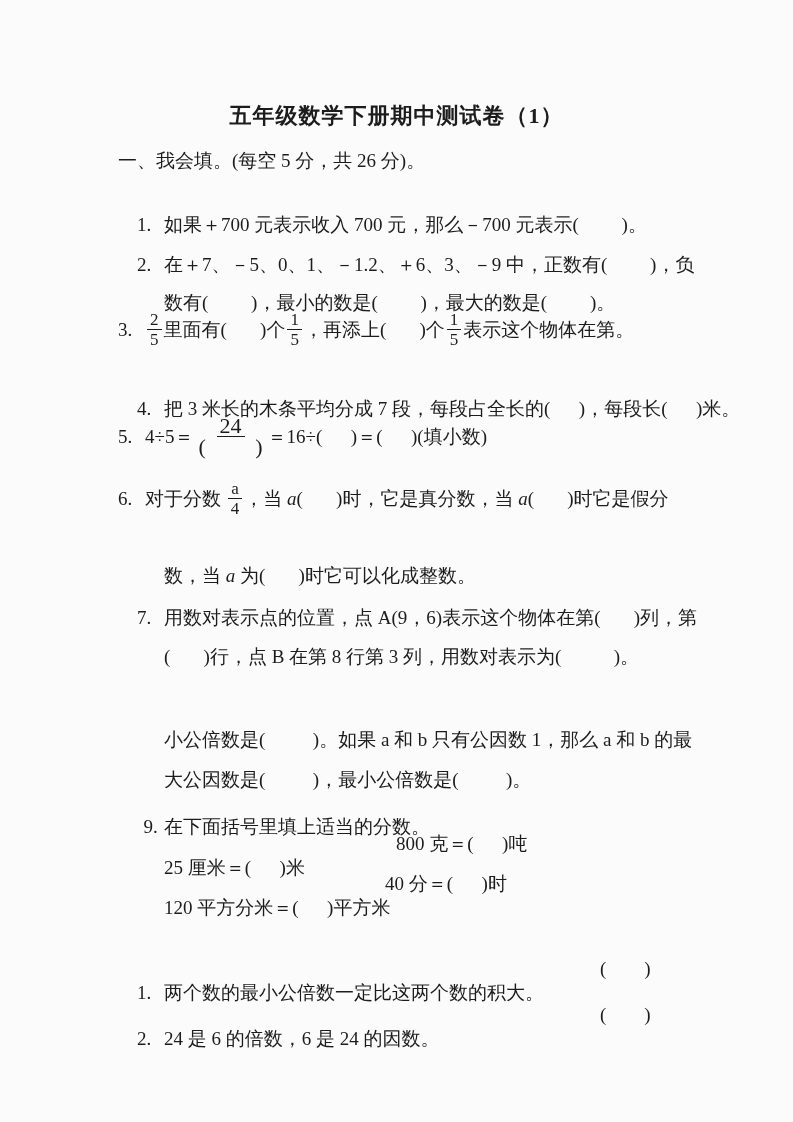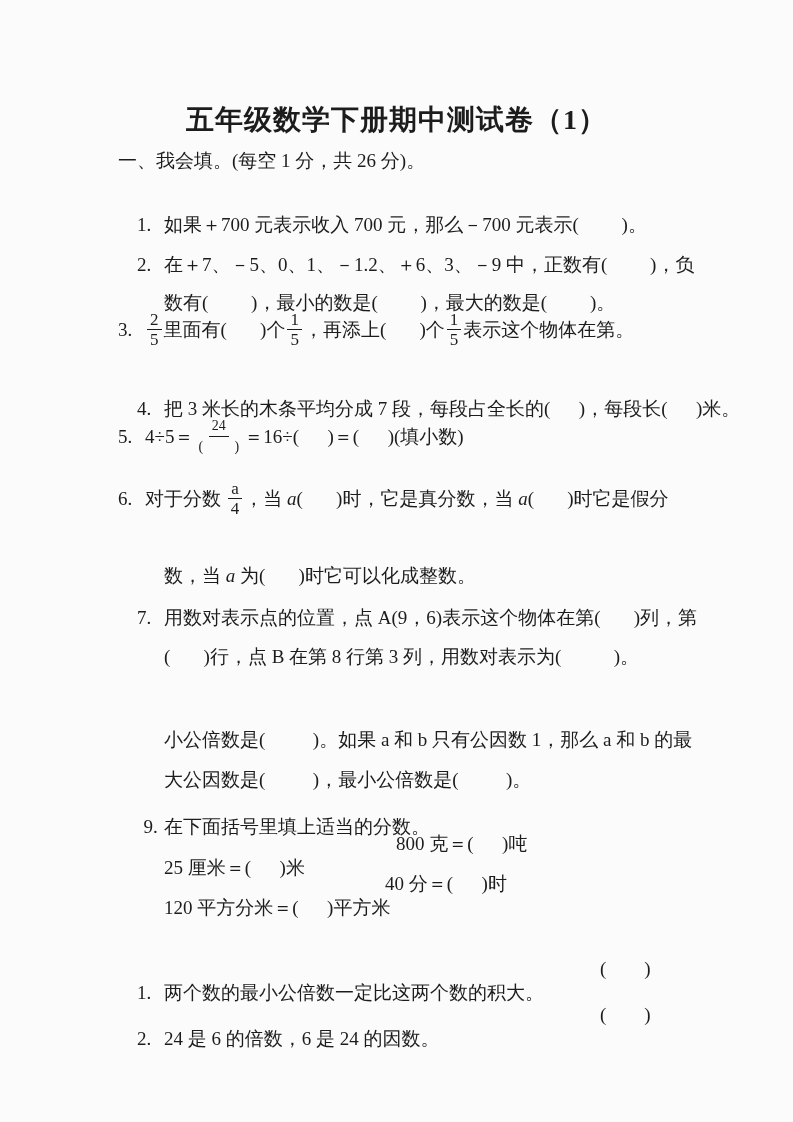--- a/index.html
+++ b/index.html
@@ -7,21 +7,21 @@
     position:relative;
     width:793px; height:1122px;
     background:#fbfbfb;
     color:#1c1c1c;
     font-family:"Liberation Serif","DejaVu Serif",serif;
     overflow:hidden;
   }
   .title {
     position:absolute; left:0; width:793px;
     text-align:center;
-    font-size:28px; font-weight:bold;
+    font-size:22px; font-weight:bold;
     letter-spacing:1px;
     white-space:pre;
   }
   .line {
     position:absolute;
     font-size:19px;
     line-height:24px;
     white-space:pre;
   }
   .flexline { display:flex; align-items:center; }
@@ -29,32 +29,32 @@
   .t { white-space:pre; }
   .it { font-style:italic; }
   .frac {
     display:inline-flex; flex-direction:column; align-items:center;
     font-size:17px; line-height:19px;
     margin:0 2px;
     vertical-align:middle;
   }
   .frac .fn { border-bottom:1px solid #1c1c1c; padding:0 3px; white-space:pre; }
   .frac .fd { padding:0 3px; white-space:pre; }
-  .frac-big { font-size:14px; line-height:20px; }
+  .frac-big { font-size:22px; line-height:20px; }
   .ans { position:absolute; white-space:pre; }
   .col2 { position:absolute; white-space:pre; }
 </style>
 </head>
 <body>
 
 <div class="page">
 
   <div class="title" style="top:101px;">五年级数学下册期中测试卷（1）</div>
 
-  <div class="line" style="top:149px; left:118px;">一、我会填。(每空 1 分，共 26 分)。</div>
+  <div class="line" style="top:149px; left:118px;">一、我会填。(每空 5 分，共 26 分)。</div>
 
   <div class="line" style="top:189px; left:118px;">
     <span class="num">1.</span><span class="t">如果＋700 元表示收入 700 元，那么－700 元表示(         )。</span>
   </div>
 
   <div class="line" style="top:229px; left:118px;">
     <span class="num">2.</span><span class="t">在＋7、－5、0、1、－1.2、＋6、3、－9 中，正数有(         )，负</span>
   </div>
   <div class="line" style="top:267px; left:145px;">
     <span class="t">数有(         )，最小的数是(         )，最大的数是(         )。</span>

